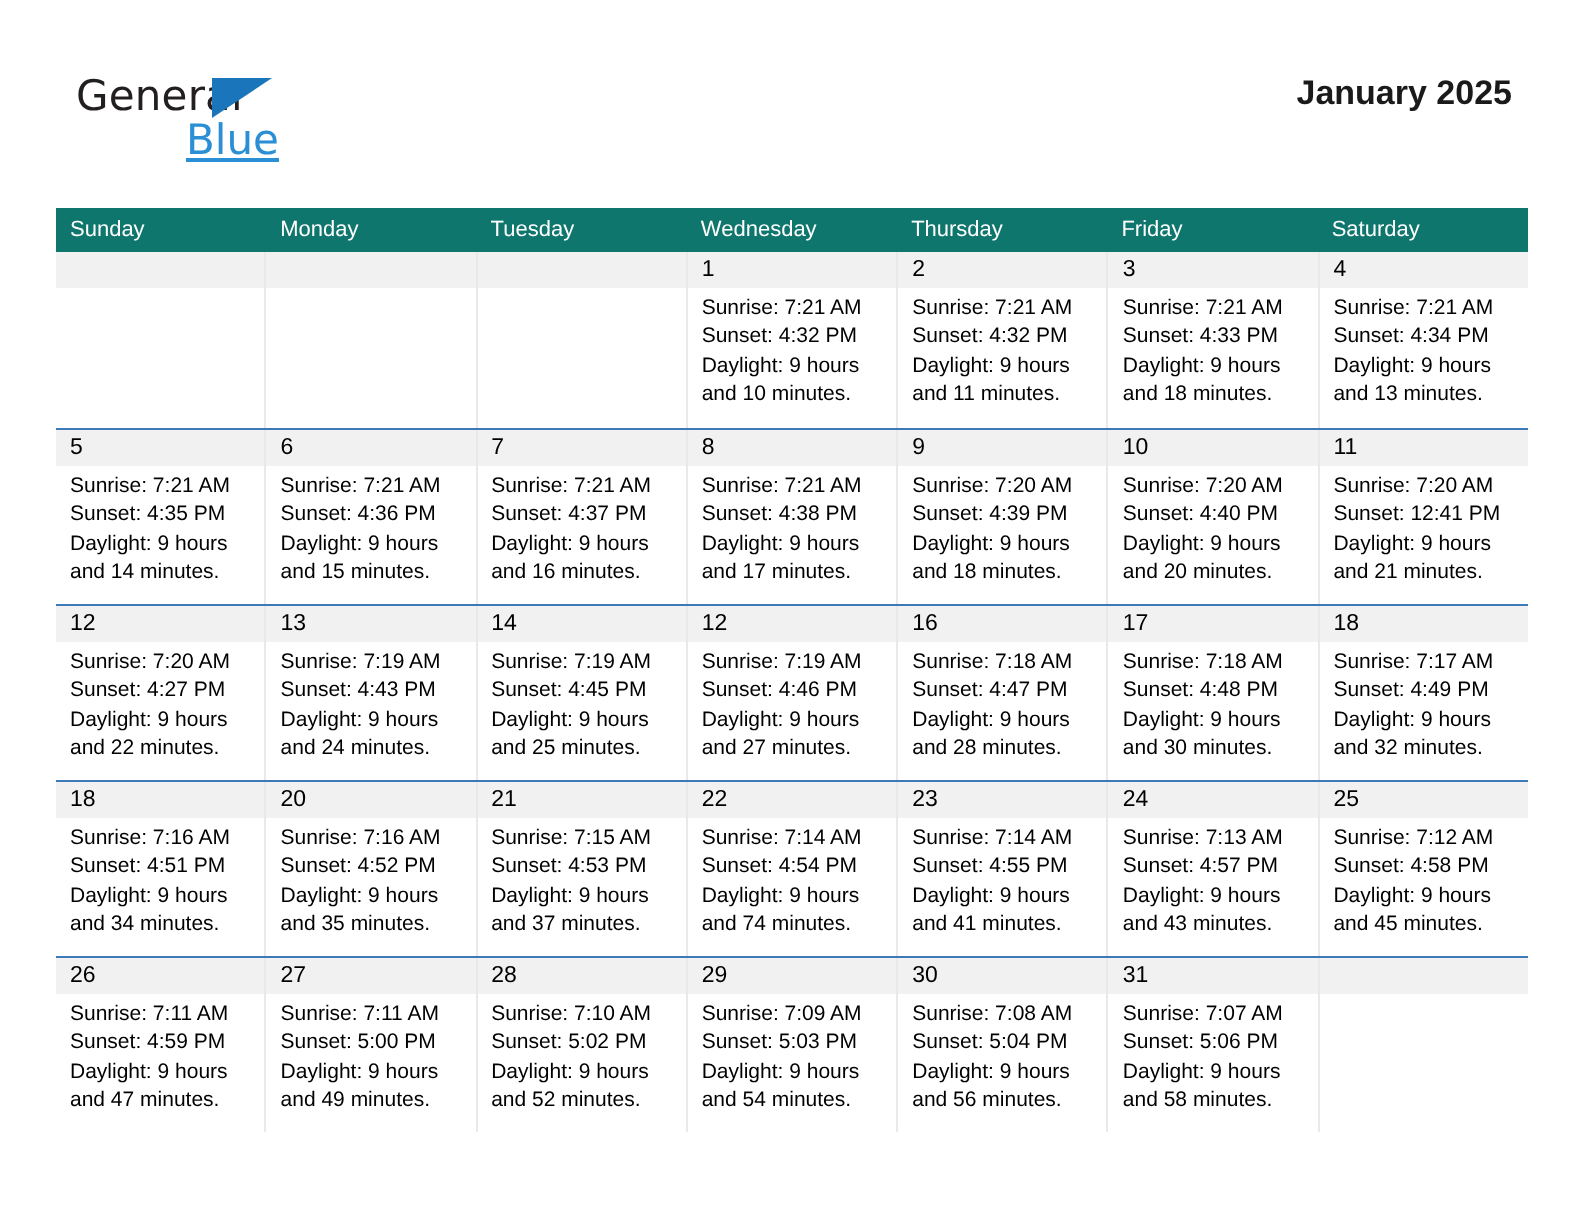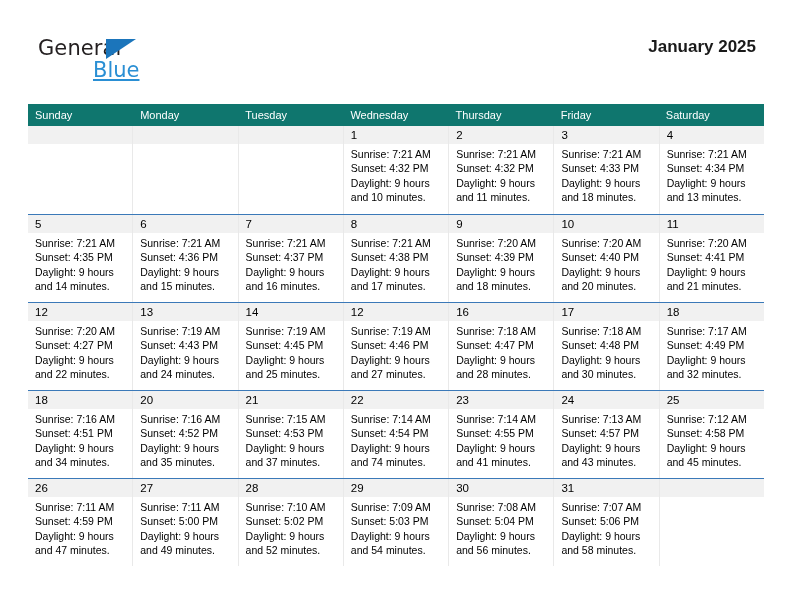--- a/index.html
+++ b/index.html
@@ -284,21 +284,21 @@
               <div class="day-line">Sunrise: 7:20 AM</div>
               <div class="day-line">Sunset: 4:40 PM</div>
               <div class="day-line">Daylight: 9 hours</div>
               <div class="day-line">and 20 minutes.</div>
             </div>
           </div>
           <div class="day-cell">
             <div class="day-num-band">11</div>
             <div class="day-body">
               <div class="day-line">Sunrise: 7:20 AM</div>
-              <div class="day-line">Sunset: 4:41 PM</div>
+              <div class="day-line">Sunset: 12:41 PM</div>
               <div class="day-line">Daylight: 9 hours</div>
               <div class="day-line">and 21 minutes.</div>
             </div>
           </div>
         </div>
         <div class="week">
           <div class="day-cell">
             <div class="day-num-band">12</div>
             <div class="day-body">
               <div class="day-line">Sunrise: 7:20 AM</div>

